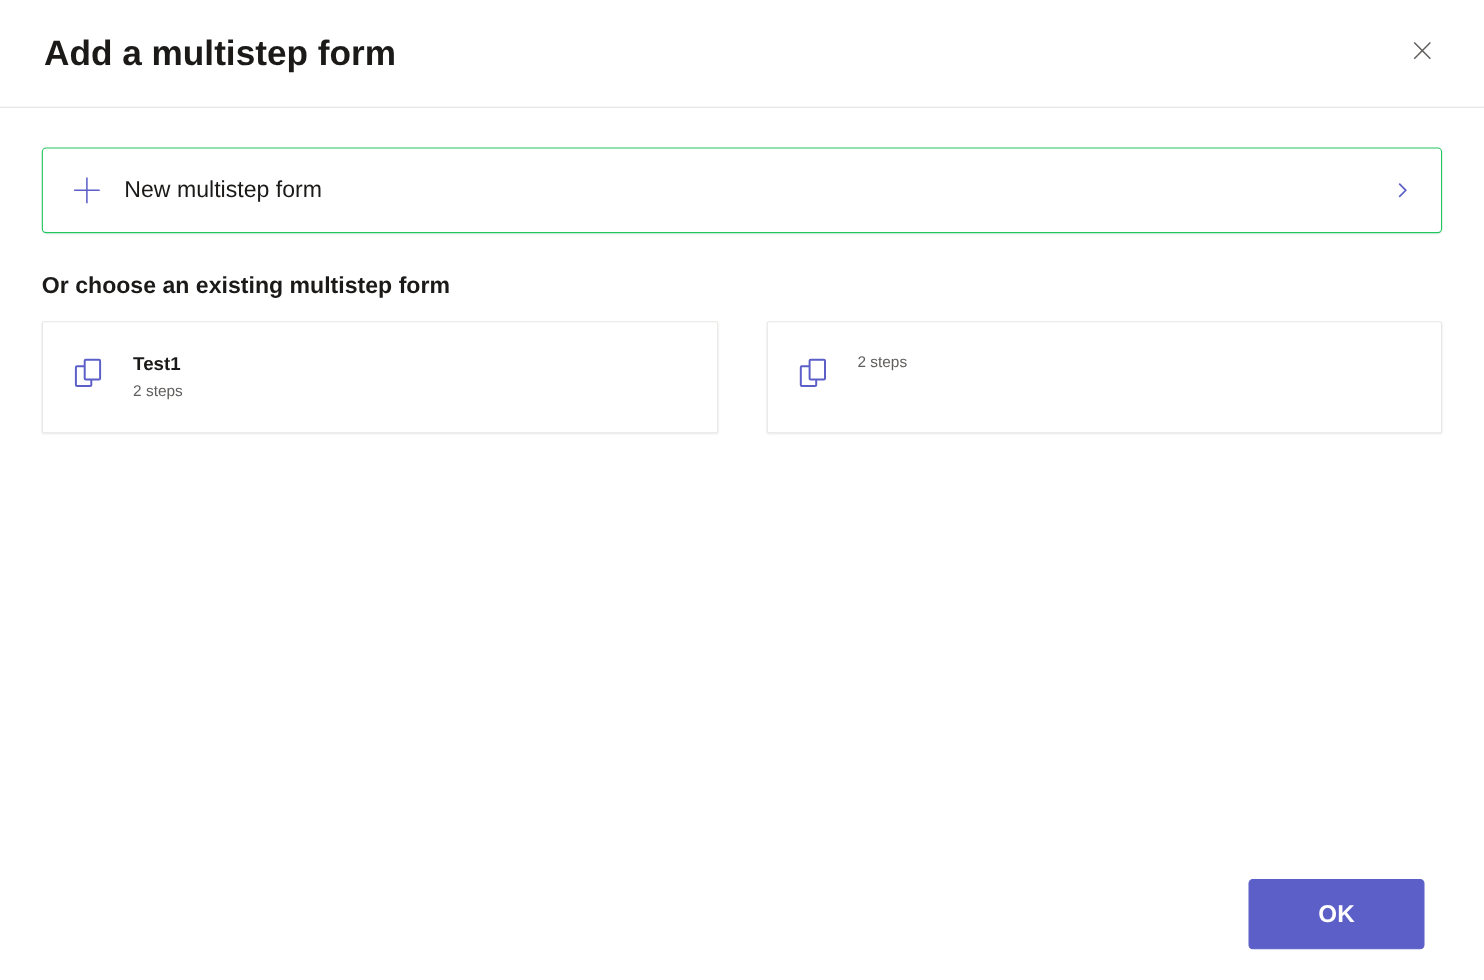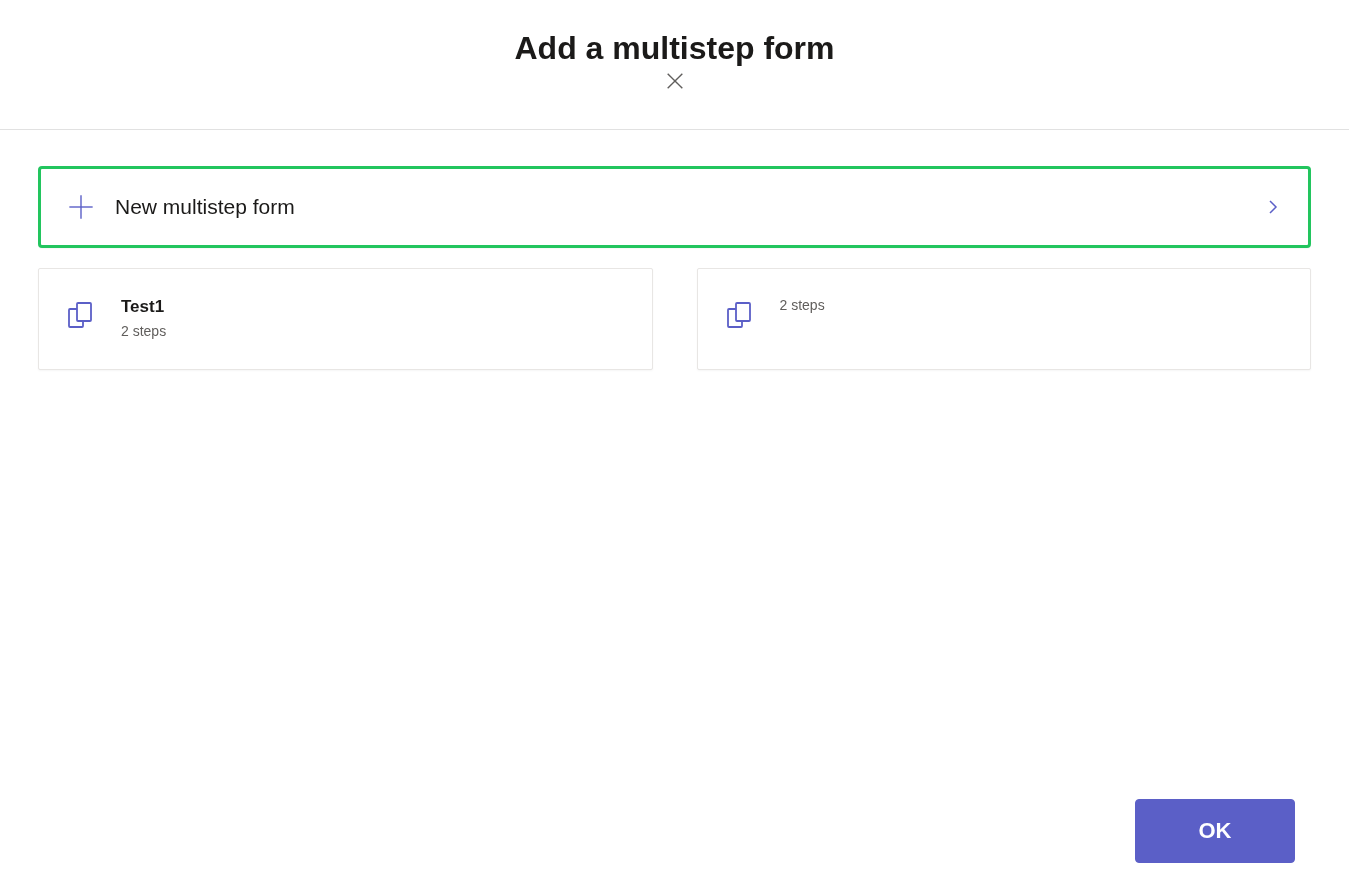--- a/index.html
+++ b/index.html
@@ -13,21 +13,20 @@
       width: 1349px;
       height: 891px;
       position: relative;
     }
     .header {
       display: flex;
       align-items: center;
       justify-content: space-between;
       padding: 30px 40px 30px 40px;
       border-bottom: 1px solid #e1e1e1;
-      flex-direction: column;
     }
     .header-title {
       font-size: 32px;
       font-weight: 600;
       color: #1b1a19;
     }
     .close-btn {
       cursor: pointer;
       width: 32px;
       height: 32px;
@@ -35,21 +34,21 @@
       align-items: center;
       justify-content: center;
       color: #605e5c;
     }
     .close-btn svg { width: 22px; height: 22px; }
     .content {
       padding: 36px 38px 0 38px;
     }
     .new-form-button {
       width: 100%;
-      border: 3px solid #22c55e;
+      border: 1px solid #22c55e;
       border-radius: 4px;
       padding: 24px 26px;
       display: flex;
       align-items: center;
       justify-content: space-between;
       background: #ffffff;
       cursor: pointer;
       box-shadow: 0 1px 1px rgba(0,0,0,0.03);
       gap: 25px;
     }
@@ -179,20 +178,21 @@
       </span>
       <span class="new-form-label">New multistep form</span>
     </div>
     <span class="chevron-icon">
       <svg viewBox="0 0 24 24" fill="none" stroke="currentColor" stroke-width="2">
         <polyline points="8,4 16,12 8,20"></polyline>
       </svg>
     </span>
   </div>
 
+  <div class="section-label">Or choose an existing multistep form</div>
 
   <div class="cards">
 
     <div class="form-card">
       <span class="form-icon">
         <svg viewBox="0 0 32 32" fill="none" stroke="currentColor" stroke-width="1.8">
           <rect x="4" y="10" width="14" height="18" rx="1"></rect>
           <rect x="12" y="4" width="14" height="18" rx="1" fill="#ffffff"></rect>
         </svg>
       </span>

